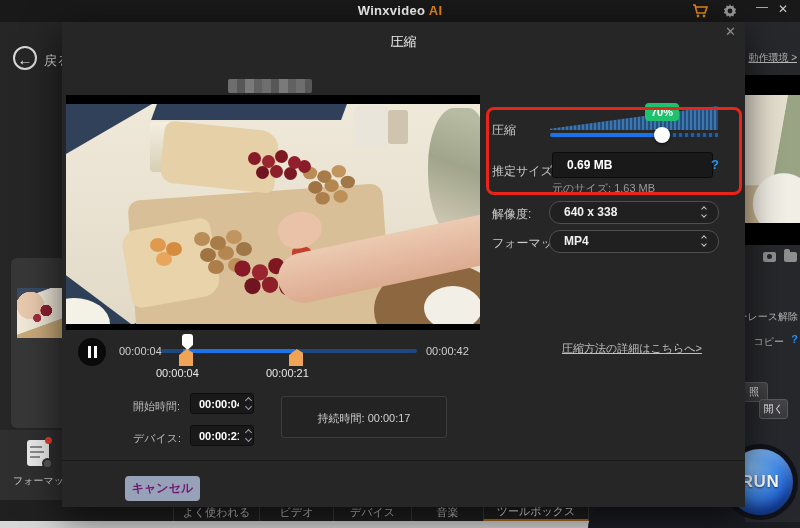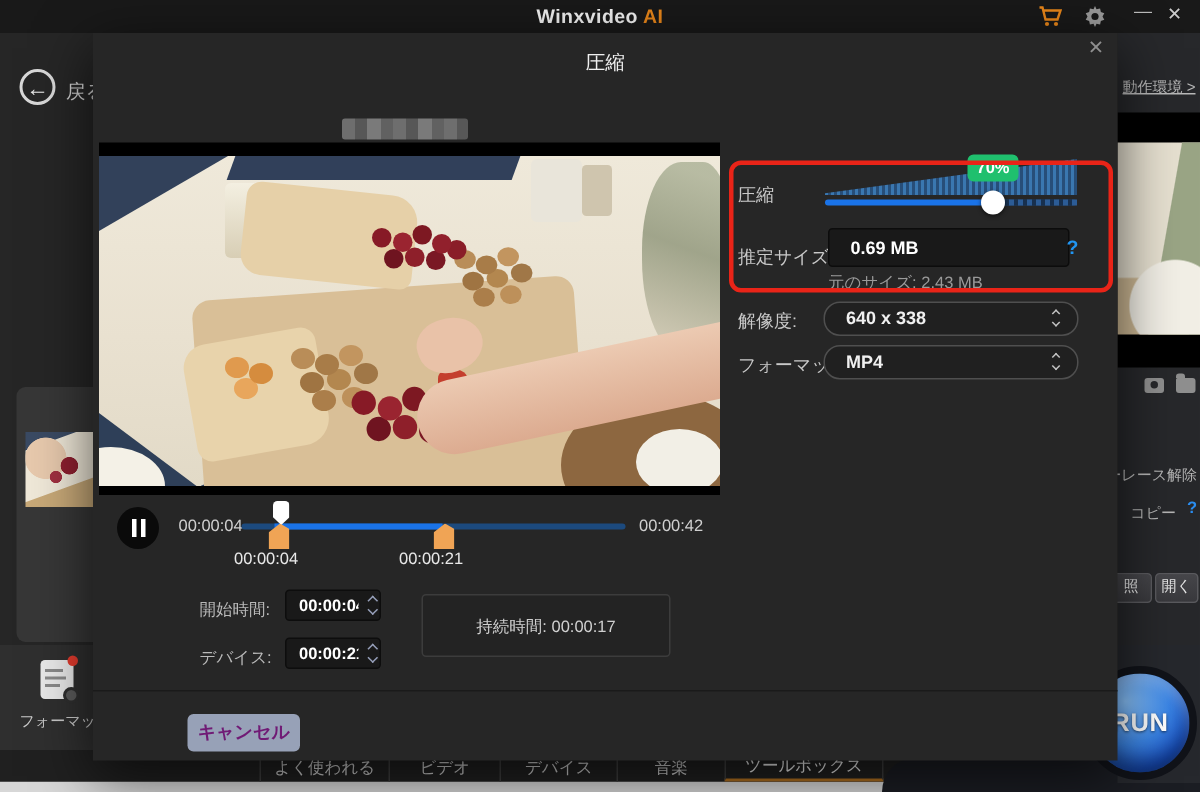--- a/index.html
+++ b/index.html
@@ -44,21 +44,21 @@
   .r-icons{position:absolute;right:3px;top:230px;display:flex;gap:8px;}
   .cam-ico{width:13px;height:10px;background:#8f8f8f;border-radius:2px;position:relative;}
   .cam-ico:after{content:"";position:absolute;left:4px;top:2px;width:5px;height:5px;border-radius:50%;background:#27282b;}
   .fold-ico{width:13px;height:10px;background:#8f8f8f;border-radius:1px 2px 2px 2px;position:relative;}
   .fold-ico:after{content:"";position:absolute;left:0;top:-3px;width:6px;height:3px;background:#8f8f8f;border-radius:2px 2px 0 0;}
   .r-text1{position:absolute;right:2px;top:288px;font-size:10px;color:#b5b5b5;white-space:nowrap;}
   .r-text2{position:absolute;right:16px;top:313px;font-size:10px;color:#b5b5b5;white-space:nowrap;}
   .r-help{position:absolute;right:2px;top:311px;font-size:11px;font-weight:bold;color:#2b8df0;}
   .r-btn{position:absolute;top:360px;height:20px;background:linear-gradient(#46464a,#39393d);border:1px solid #5a5a5e;border-radius:3px;color:#e8e8e8;font-size:10px;text-align:center;line-height:18px;}
   .r-btn.b1{right:32px;width:28px;}
-  .r-btn.b2{right:1px;width:29px;}
+  .r-btn.b2{right:12px;width:29px;margin-top:17px;}
 
   .run-corner{position:absolute;left:588px;top:505px;width:212px;height:23px;background:#1b1d23;border-top-left-radius:24px;z-index:2;}
   .run-panel{position:absolute;left:745px;top:430px;width:55px;height:92px;background:#26282d;z-index:2;}
   .run-ball{position:absolute;left:722px;top:444px;width:76px;height:76px;border-radius:50%;z-index:3;
     background:radial-gradient(circle at 35% 28%,#8cc6ff,#3c86e6 45%,#1a52c4 72%,#0c2f86 95%);
     border:5px solid #111319;color:#fff;font-weight:bold;font-size:17px;text-align:center;line-height:66px;letter-spacing:.5px;
     text-shadow:0 1px 2px rgba(0,0,0,.6);box-shadow:inset 0 -8px 12px rgba(0,0,0,.35), inset 0 6px 8px rgba(255,255,255,.25);}
 
   
   .tabbar{position:absolute;left:0;top:500px;width:745px;height:21px;background:#202020;display:flex;z-index:1;}
@@ -297,33 +297,34 @@
 
     <div class="set-lbl lbl-comp">圧縮</div>
     <div class="ramp"></div>
     <div class="c-track"></div>
     <div class="pct-badge">70%</div>
     <div class="c-handle"></div>
 
     <div class="set-lbl lbl-est">推定サイズ</div>
     <input class="est-input" readonly="" value="0.69 MB" style="">
     <div class="est-help">?</div>
-    <div class="orig-size">元のサイズ: 2.43 MB</div>
+    <div class="orig-size">元のサイズ: 1.63 MB</div>
 
     <div class="set-lbl lbl-res">解像度:</div>
     <div class="dropdown dd-res"><span>640 x 338</span><span class="stp">
           <i class="up"></i>
           <i class="dn"></i>
         </span></div>
 
     <div class="set-lbl lbl-fmt">フォーマット:</div>
     <div class="dropdown dd-fmt"><span>MP4</span><span class="stp">
           <i class="up"></i>
           <i class="dn"></i>
         </span></div>
 
+    <div class="detail-link">圧縮方法の詳細はこちらへ&gt;</div>
 
     <div class="dlg-footer-line"></div>
     <button class="btn-cancel">キャンセル</button>
   </div>
 
   <div class="annotation"></div>
 </div>
 
 </body></html>

